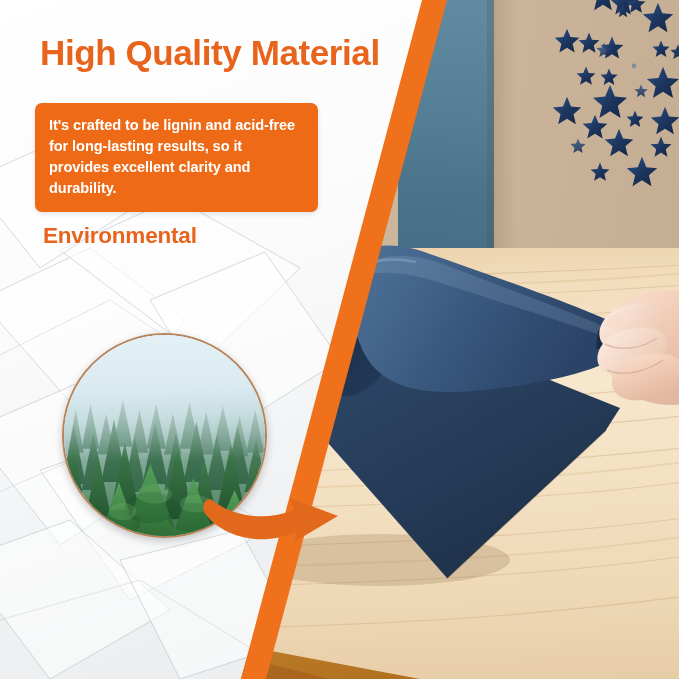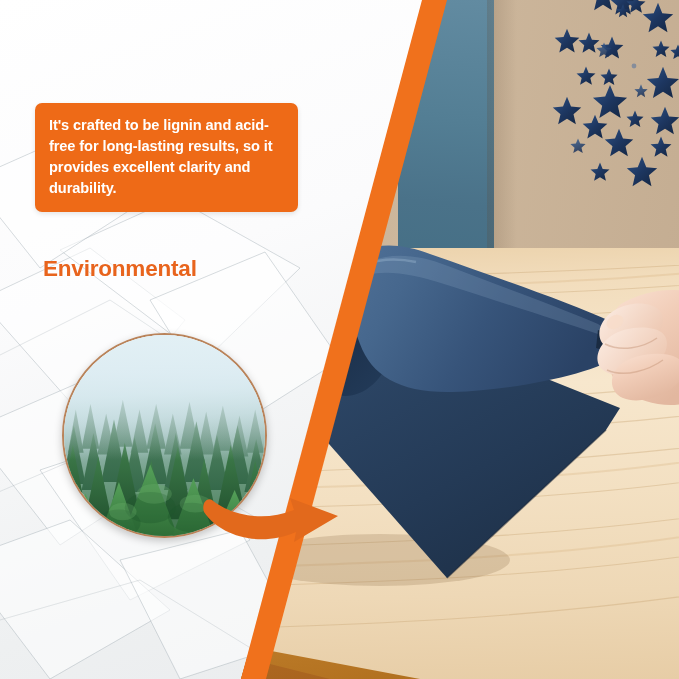--- a/index.html
+++ b/index.html
@@ -91,36 +91,35 @@
   .headline {
     position:absolute; left:40px; top:33px;
     font-size:35px; font-weight:bold;
     letter-spacing:-0.4px;
     color:#e8641d;
     font-family:"Liberation Sans", sans-serif;
     text-shadow:0 1px 1px rgba(255,255,255,.85);
     white-space:nowrap;
   }
   .callout {
-    position:absolute; left:35px; top:103px; width:263px;
+    position:absolute; left:35px; top:103px; width:283px;
     background:#ee6a17;
     border-radius:7px;
     padding:12px 14px 13px 14px;
     box-shadow:0 2px 5px rgba(0,0,0,.10);
   }
   .callout p {
     color:#ffffff; font-size:14.6px; line-height:21px;
     font-weight:bold; letter-spacing:-.1px;
   }
   .subhead {
     position:absolute; left:43px; top:222px; width:230px;
     font-size:22.5px; font-weight:bold; line-height:28px;
     color:#e8641d; letter-spacing:-.2px;
     text-shadow:0 1px 1px rgba(255,255,255,.8);
-    margin-top:33px;
   }
 
   
   .forest-circle {
     position:absolute; left:62px; top:333px;
     width:205px; height:205px; border-radius:50%;
     overflow:hidden;
     border:2.5px solid #b9835a;
     box-shadow:0 3px 9px rgba(0,0,0,.22);
   }
@@ -353,20 +352,21 @@
 
     </div>
   </div>
 
   <div class="diag-stripe">
     <svg viewBox="0 0 679 679" preserveAspectRatio="none">
       <polygon points="422,0 447,0 266,679 241,679" fill="#f0711c"></polygon>
     </svg>
   </div>
 
+  <div class="headline">High Quality Material</div>
 
   <div class="callout">
     <p>It's crafted to be lignin and acid-free for long-lasting results, so it provides excellent clarity and durability.</p>
   </div>
 
   <div class="subhead">
     <div>Environmental</div>
   </div>
 
   <div class="forest-circle">

